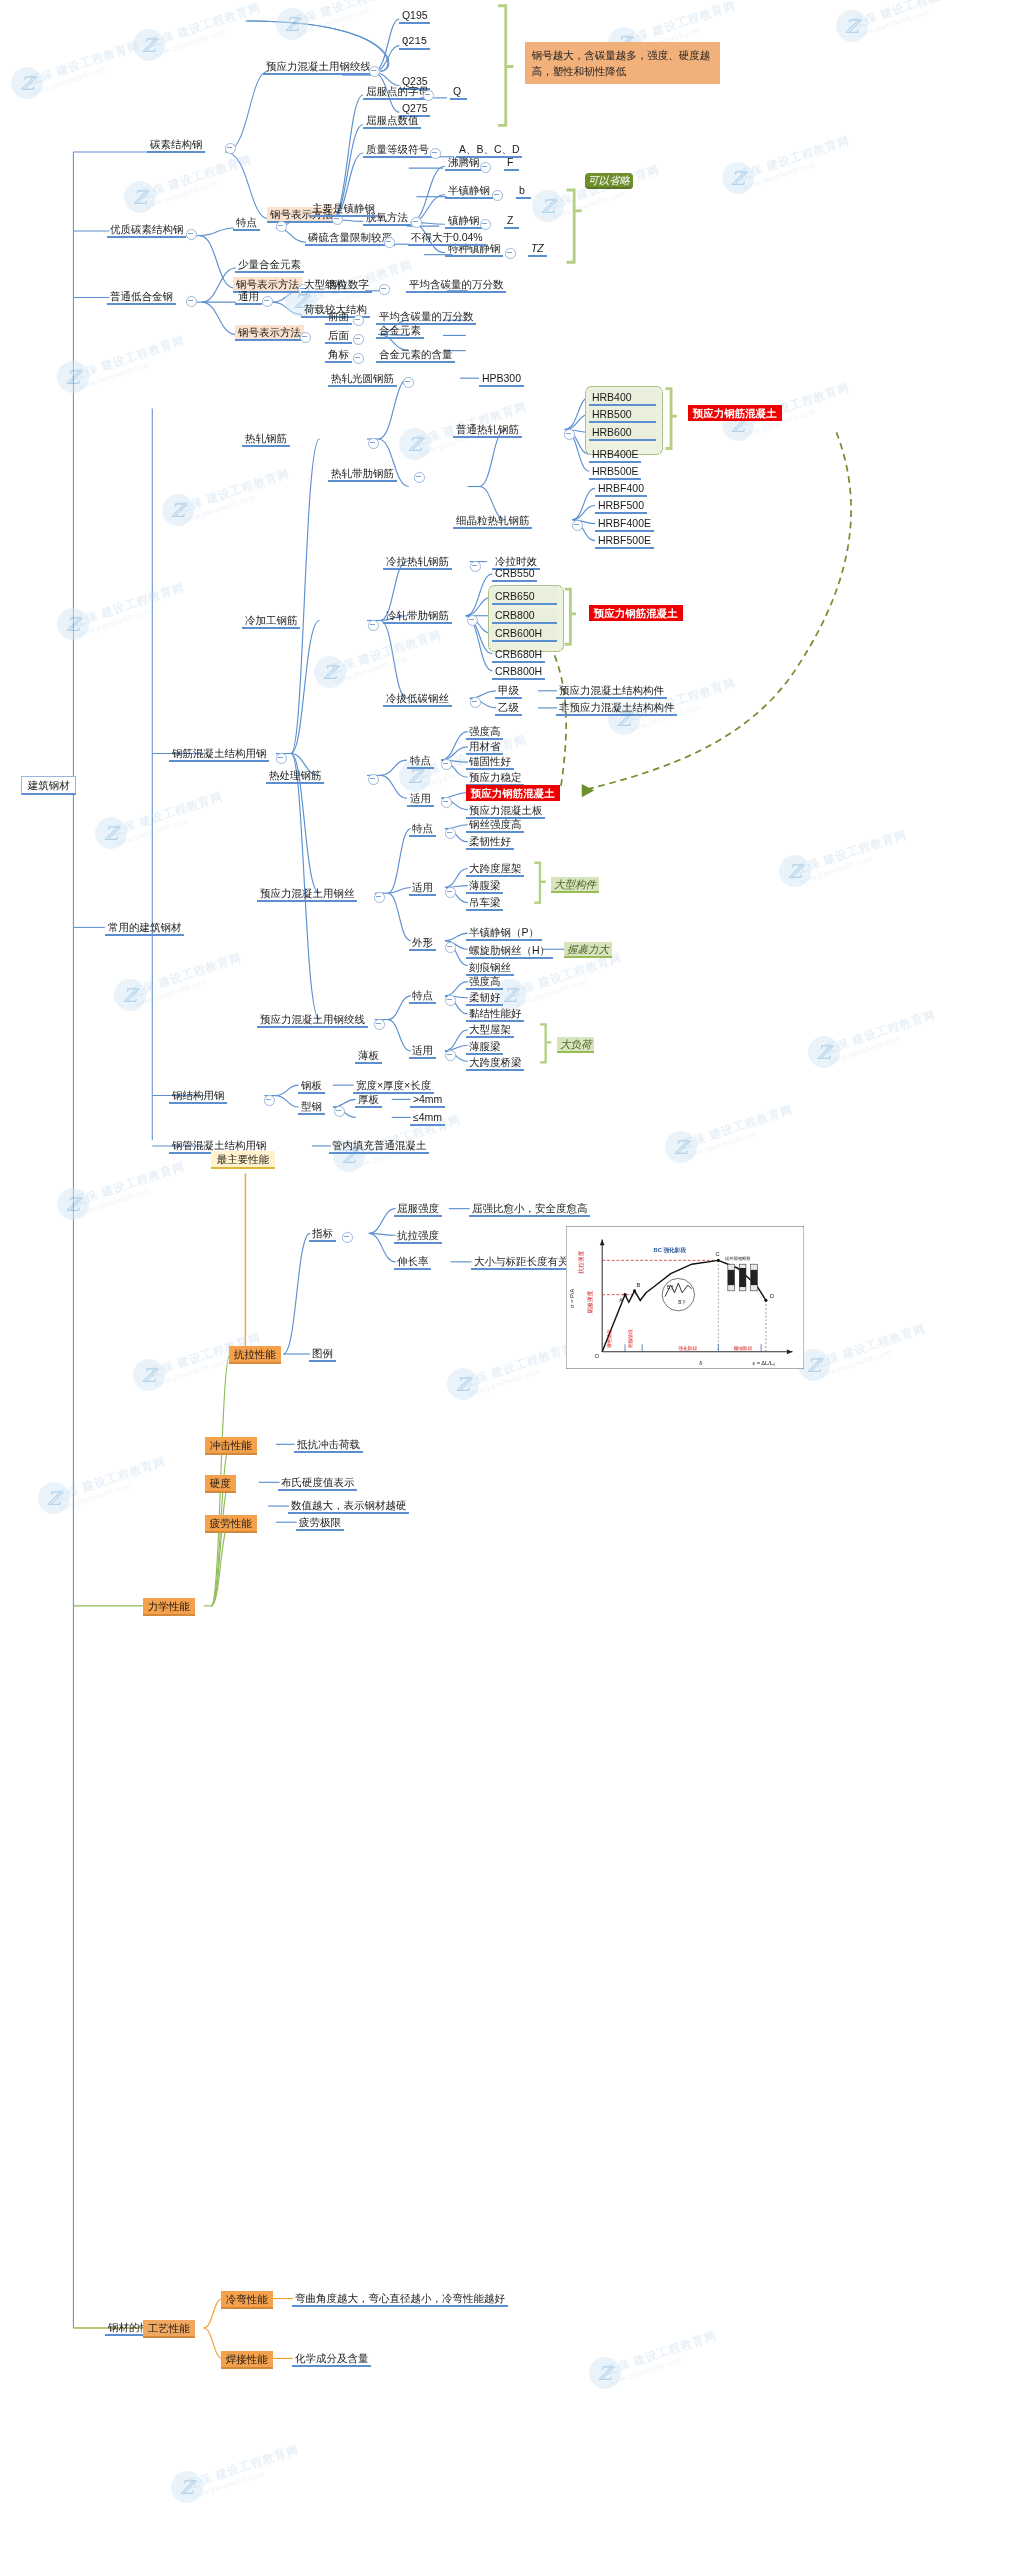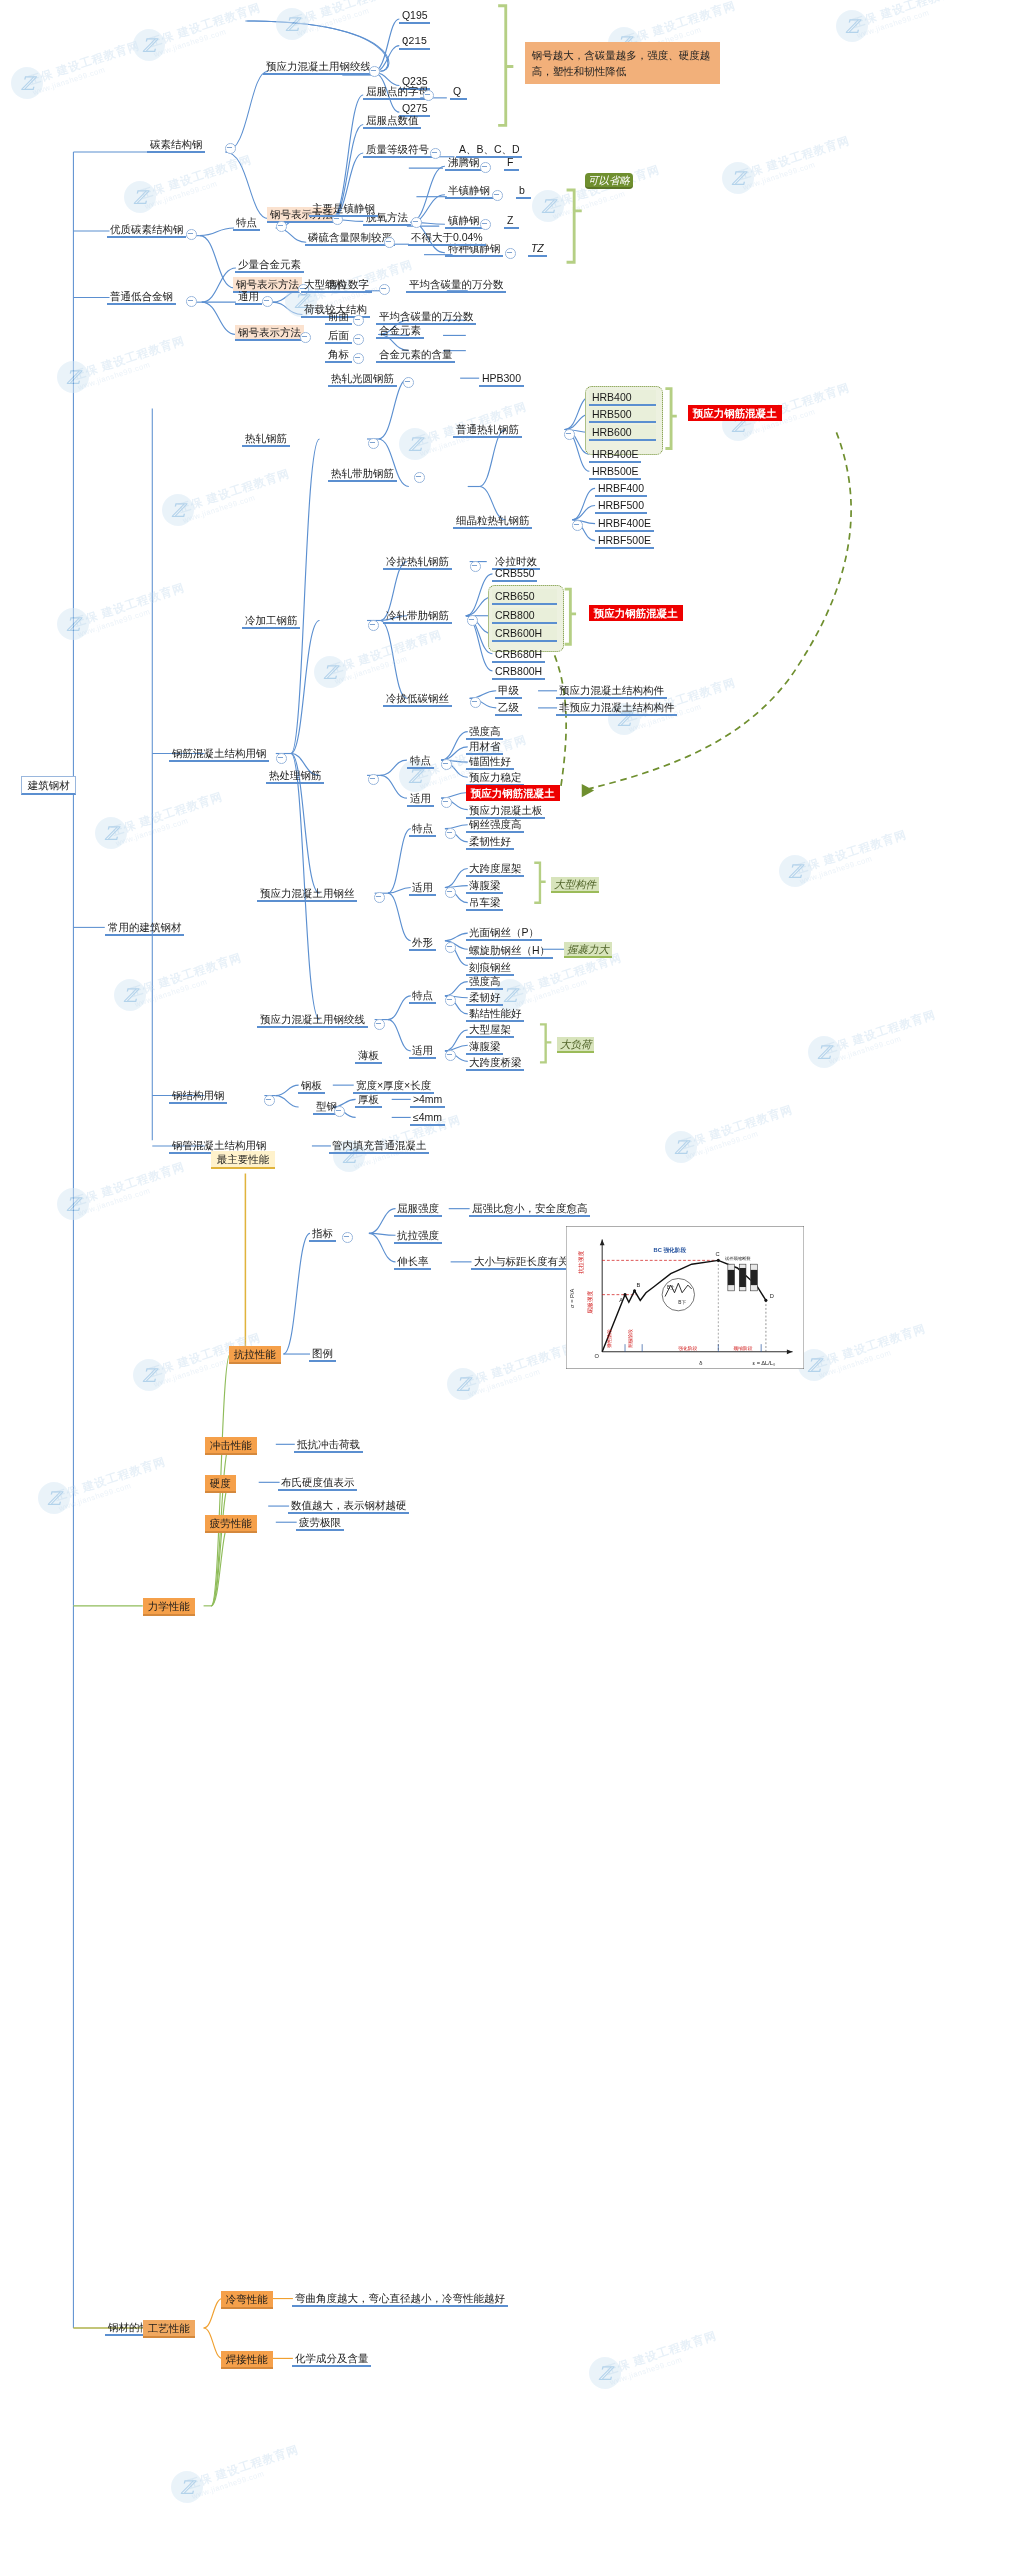--- a/index.html
+++ b/index.html
@@ -619,21 +619,21 @@
   <div class="node plain" style="left:466px;top:861px;">大跨度屋架</div>
   <div class="node plain" style="left:466px;top:878px;">薄腹梁</div>
   <div class="node plain" style="left:466px;top:895px;">吊车梁</div>
   <svg class="links" style="left:0;top:0;" viewBox="0 0 1074 2711" width="1021" height="2576">
     <path d="M562 908 L568 908 L568 928 L574 928 L568 928 L568 950 L562 950" fill="none" stroke="#b5cf84" stroke-width="2.5"></path>
   </svg>
   <div class="node lightgreen" style="left:551px;top:877px;">大型构件</div>
 
   <div class="node plain" style="left:409px;top:935px;">外形</div>
   <div class="toggle" style="left:445px;top:942px;"></div>
-  <div class="node plain" style="left:466px;top:925px;">光面钢丝（P）</div>
+  <div class="node plain" style="left:466px;top:925px;">半镇静钢（P）</div>
   <div class="node plain" style="left:466px;top:943px;">螺旋肋钢丝（H）</div>
   <div class="node lightgreen" style="left:564px;top:942px;">握裹力大</div>
   <div class="node plain" style="left:466px;top:960px;">刻痕钢丝</div>
 
   <div class="node plain" style="left:257px;top:1012px;">预应力混凝土用钢绞线</div>
   <div class="toggle" style="left:374px;top:1019px;"></div>
   <div class="node plain" style="left:409px;top:988px;">特点</div>
   <div class="toggle" style="left:445px;top:995px;"></div>
   <div class="node plain" style="left:466px;top:974px;">强度高</div>
   <div class="node plain" style="left:466px;top:990px;">柔韧好</div>
@@ -645,21 +645,21 @@
   <div class="node plain" style="left:466px;top:1055px;">大跨度桥梁</div>
   <svg class="links" style="left:0;top:0;" viewBox="0 0 1074 2711" width="1021" height="2576">
     <path d="M568 1078 L574 1078 L574 1097 L580 1097 L574 1097 L574 1118 L568 1118" fill="none" stroke="#b5cf84" stroke-width="2.5"></path>
   </svg>
   <div class="node lightgreen" style="left:557px;top:1037px;">大负荷</div>
 
   <div class="node plain" style="left:169px;top:1088px;">钢结构用钢</div>
   <div class="toggle" style="left:264px;top:1095px;"></div>
   <div class="node plain" style="left:298px;top:1078px;">钢板</div>
   <div class="node plain" style="left:353px;top:1078px;">宽度×厚度×长度</div>
-  <div class="node plain" style="left:298px;top:1099px;margin-left:15px;">型钢</div>
+  <div class="node plain" style="left:298px;top:1099px;">型钢</div>
   <div class="toggle" style="left:334px;top:1106px;"></div>
   <div class="node plain" style="left:355px;top:1092px;">厚板</div>
   <div class="node plain" style="left:410px;top:1092px;">&gt;4mm</div>
   <div class="node plain" style="left:355px;top:1048px;text-align:center;">薄板</div>
   <div class="node plain" style="left:410px;top:1110px;">≤4mm</div>
 
   <div class="node plain" style="left:169px;top:1138px;">钢管混凝土结构用钢</div>
   <div class="node plain" style="left:329px;top:1138px;">管内填充普通混凝土</div>
 
   <div class="node yellow" style="left:211px;top:1151px;padding:1.9px 5.7px;">最主要性能</div>

